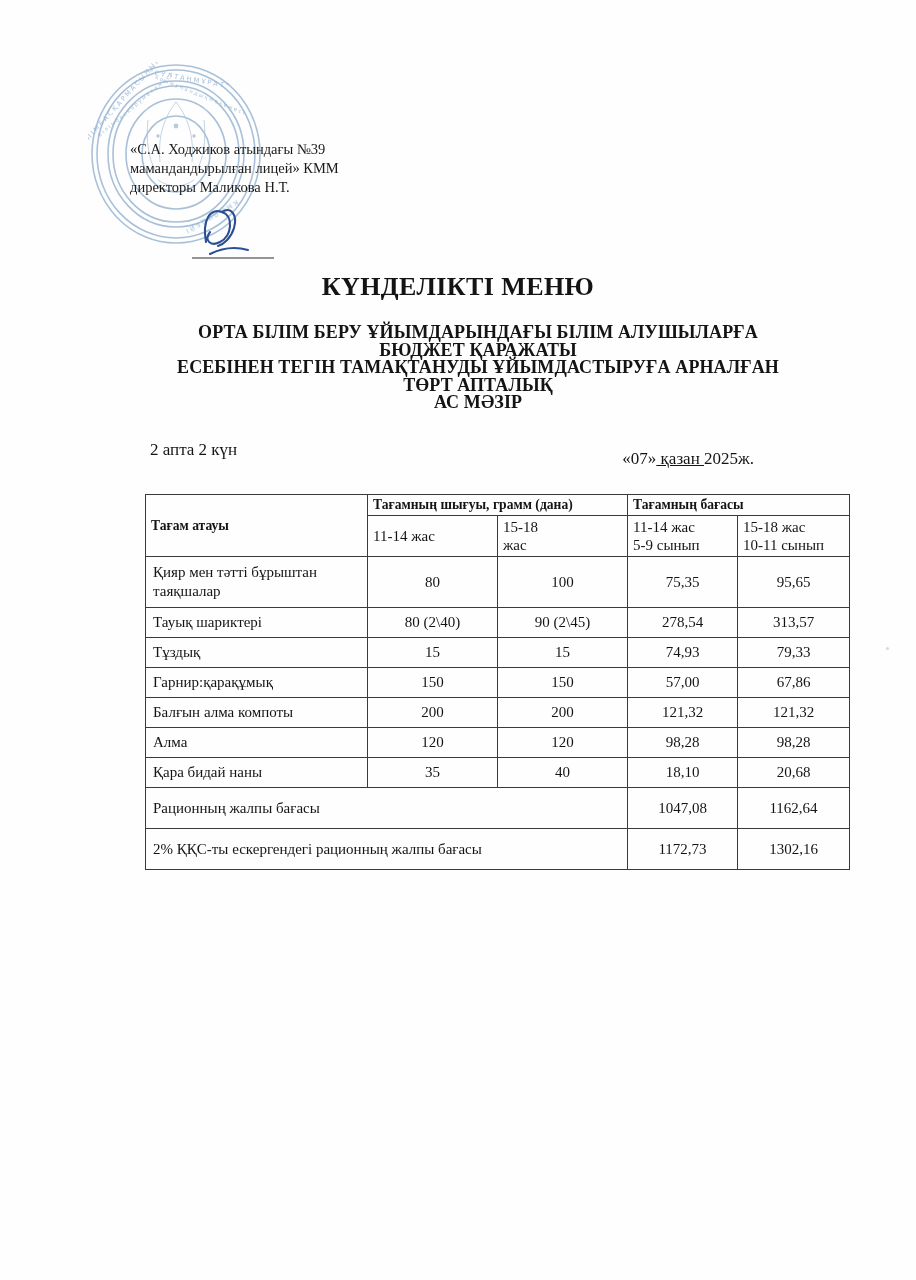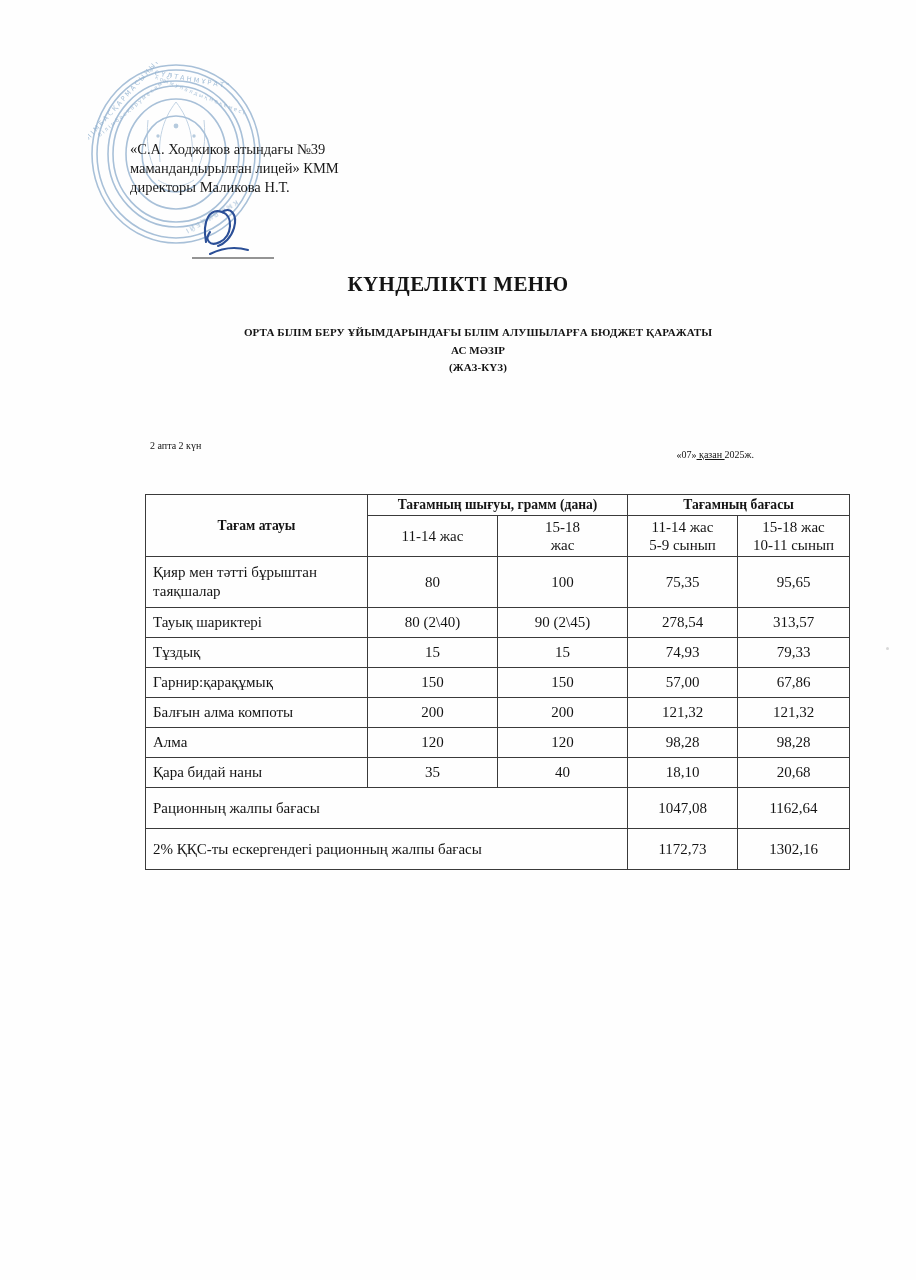--- a/index.html
+++ b/index.html
@@ -64,45 +64,45 @@
   }
   .signature svg { display: block; width: 100%; height: 100%; }
 
   
   .doc-title {
     position: absolute;
     left: 0;
     right: 0;
     top: 272px;
     text-align: center;
-    font-size: 21px;
+    font-size: 26px;
     font-weight: bold;
     letter-spacing: 0.4px;
   }
   .doc-subtitle {
     position: absolute;
     left: 158px;
     width: 640px;
     top: 324px;
     text-align: center;
-    font-size: 11px;
+    font-size: 18px;
     font-weight: bold;
     line-height: 17.5px;
     letter-spacing: 0.1px;
   }
   .doc-subtitle .ln { display: block; }
 
   
   .meta-row {
     position: absolute;
     left: 150px;
     right: 110px;
     top: 440px;
     height: 22px;
-    font-size: 10px;
+    font-size: 17px;
   }
   .meta-week {
     position: absolute;
     left: 0;
     top: 0;
   }
   .meta-date {
     position: absolute;
     right: 52px;
     top: 0;
@@ -123,21 +123,21 @@
   }
   .menu-table th,
   .menu-table td {
     border: 1px solid #3a3a3a;
     padding: 2px 5px;
     vertical-align: middle;
   }
   .menu-table th {
     font-weight: bold;
     font-size: 13.6px;
-    text-align: center;
+    text-align: left;
     line-height: 16px;
   }
   .menu-table th.sub {
     font-weight: normal;
     font-size: 15px;
     line-height: 18px;
   }
   .menu-table td.dish {
     text-align: left;
     padding-left: 7px;
@@ -230,22 +230,22 @@
       <span class="ln">«С.А. Ходжиков атындағы №39</span>
       <span class="ln">мамандандырылған лицей» КММ</span>
       <span class="ln">директоры Маликова Н.Т.</span>
     </div>
   </div>
 
   <div class="doc-title">КҮНДЕЛІКТІ МЕНЮ</div>
 
   <div class="doc-subtitle">
     <span class="ln">ОРТА БІЛІМ БЕРУ ҰЙЫМДАРЫНДАҒЫ БІЛІМ АЛУШЫЛАРҒА БЮДЖЕТ ҚАРАЖАТЫ</span>
+    <span class="ln">ЕСЕБІНЕН ТЕГІН ТАМАҚТАНУДЫ ҰЙЫМДАСТЫРУҒА АРНАЛҒАН ТӨРТ АПТАЛЫҚ</span>
     <span class="ln">АС МӘЗІР</span>
-    <span class="ln">(ЖАЗ-КҮЗ)</span>
   </div>
 
   <div class="meta-row">
     <span class="meta-week">2 апта 2 күн</span>
     <span class="meta-date"><span>«07»</span><span class="u"> қазан </span><span>2025ж.</span></span>
   </div>
 
   <table class="menu-table">
     <colgroup>
       <col class="col-dish">

